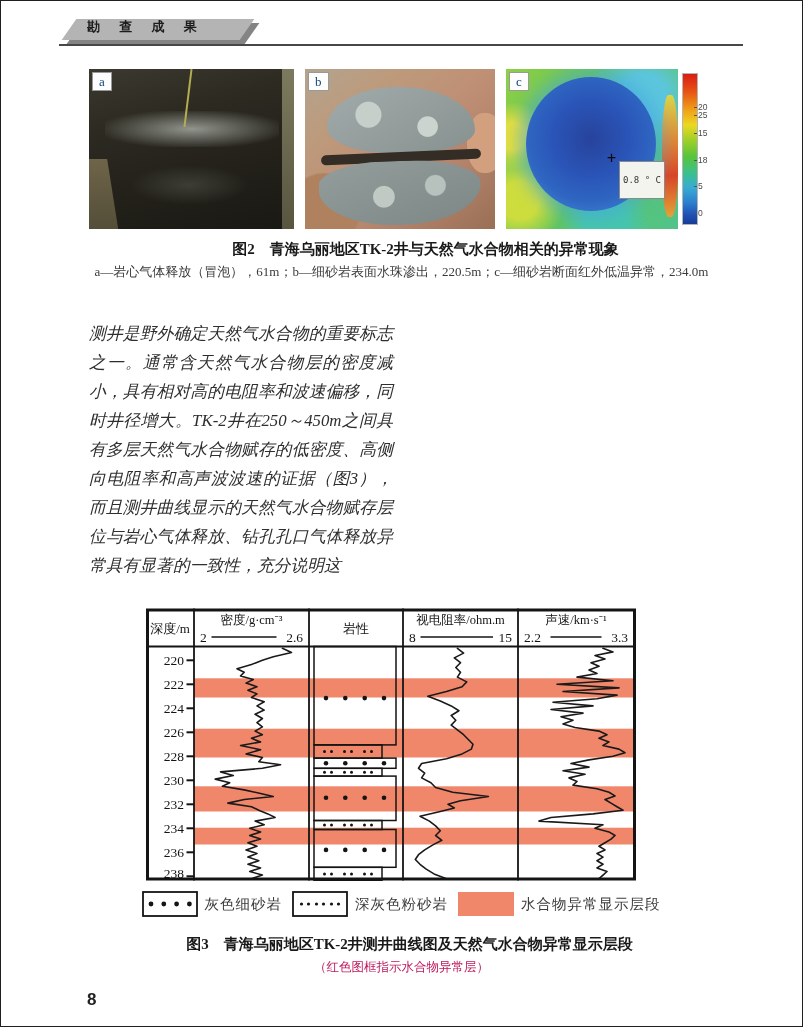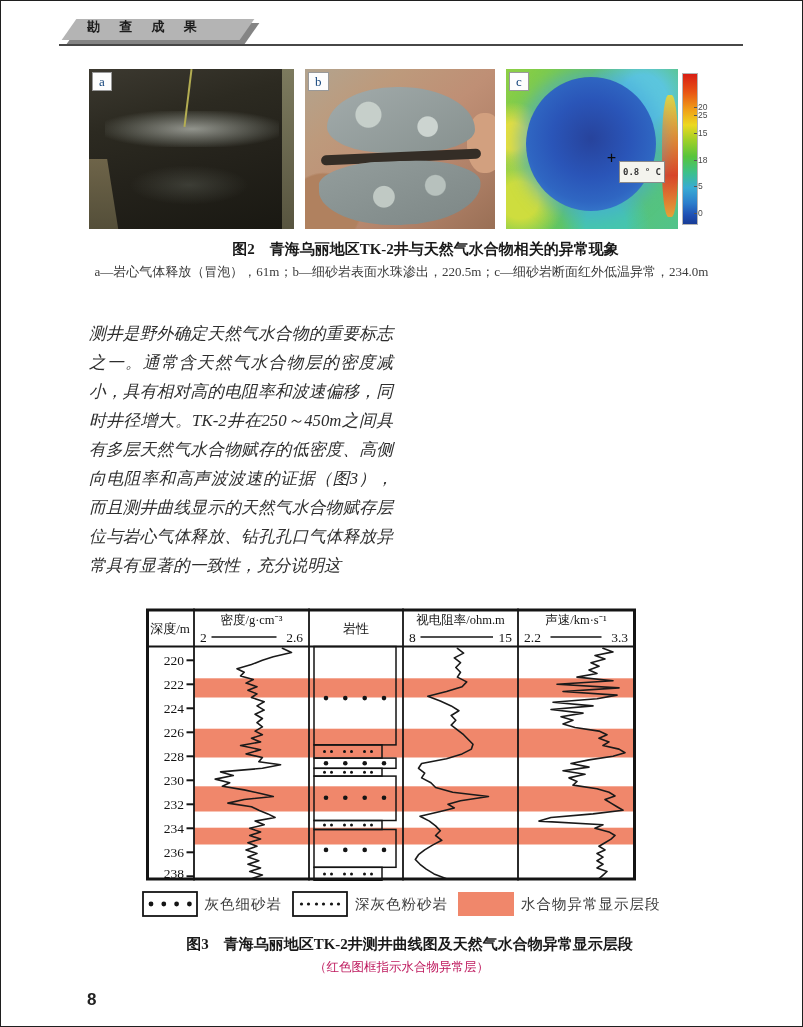--- a/index.html
+++ b/index.html
@@ -60,22 +60,22 @@
                    radial-gradient(circle at 58% 97%,#46c6ae 0 11%,rgba(0,0,0,0) 24%),
                    linear-gradient(120deg,#8ecf46 0%,#6bc850 35%,#5dc569 60%,#51c38b 100%);}
   .thermal-hot{position:absolute;left:156px;top:26px;width:16px;height:122px;border-radius:40%;
         background:linear-gradient(#e5d83e,#ef7f29 38%,#e63a20 66%,#efa031 100%);opacity:.92;}
   .thermal-circle{position:absolute;left:20px;top:8px;width:130px;height:134px;border-radius:50%;
         background:radial-gradient(circle at 50% 46%,#27439c 0%,#2a55b8 40%,#2f66c2 65%,#3a82d0 85%,#49a2dc 100%);
         box-shadow:0 0 16px 8px rgba(70,165,220,.55);}
   .crosshair{position:absolute;left:101px;top:80px;font-size:15px;color:#0a0a0a;
         font-family:"DejaVu Sans Mono",monospace;z-index:3;}
   .temp-chip{position:absolute;left:113px;top:92px;background:#f4f4ee;border:1px solid #8a8a8a;
-        font-size:9px;line-height:12px;padding:4px 3px;color:#333;z-index:3;
-        font-family:"DejaVu Sans Mono",monospace;white-space:nowrap;font-weight:bold;}
+        font-size:9px;line-height:12px;padding:12px 3px;color:#333;z-index:3;
+        font-family:"DejaVu Sans Mono",monospace;white-space:nowrap;}
   .colorbar{position:absolute;left:176px;top:4px;width:14px;height:150px;border:1px solid #b5b5b5;
         background:linear-gradient(#d81e14 0%,#e85414 12%,#f0a018 24%,#ecd820 34%,#a0d028 44%,
                    #58c43c 55%,#3cc08c 66%,#38aad4 76%,#2c7ecc 86%,#2050b4 94%,#183c96 100%);}
   .cbar-ticks{position:absolute;left:192px;top:4px;width:14px;height:150px;}
   .cbar-tick{position:absolute;left:0;font-size:8.5px;color:#4a4a4a;
         font-family:"Liberation Sans",sans-serif;}
   .cbar-tick::before{content:"";position:absolute;left:-4px;top:5px;width:3px;height:1px;background:#555;}
 
   
   .caption-center{position:absolute;left:0;width:100%;text-align:center;}

